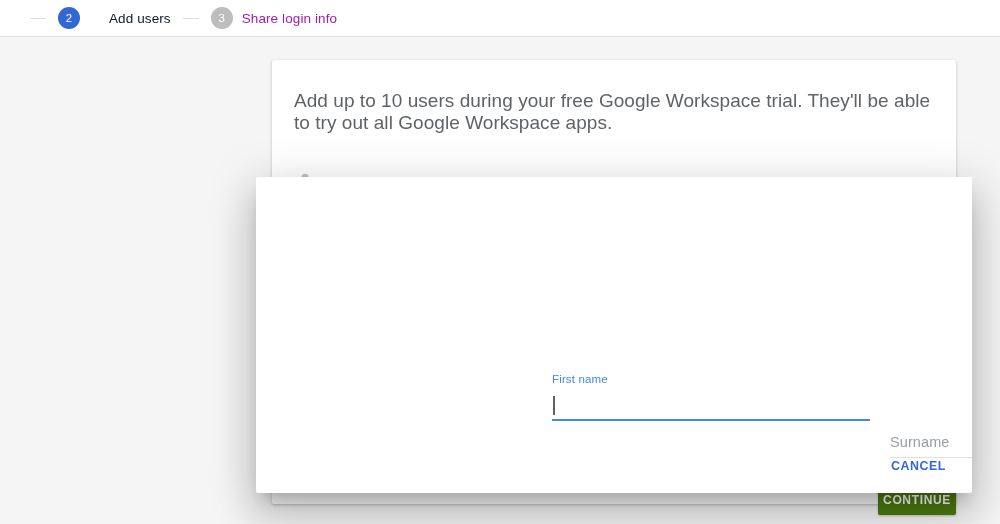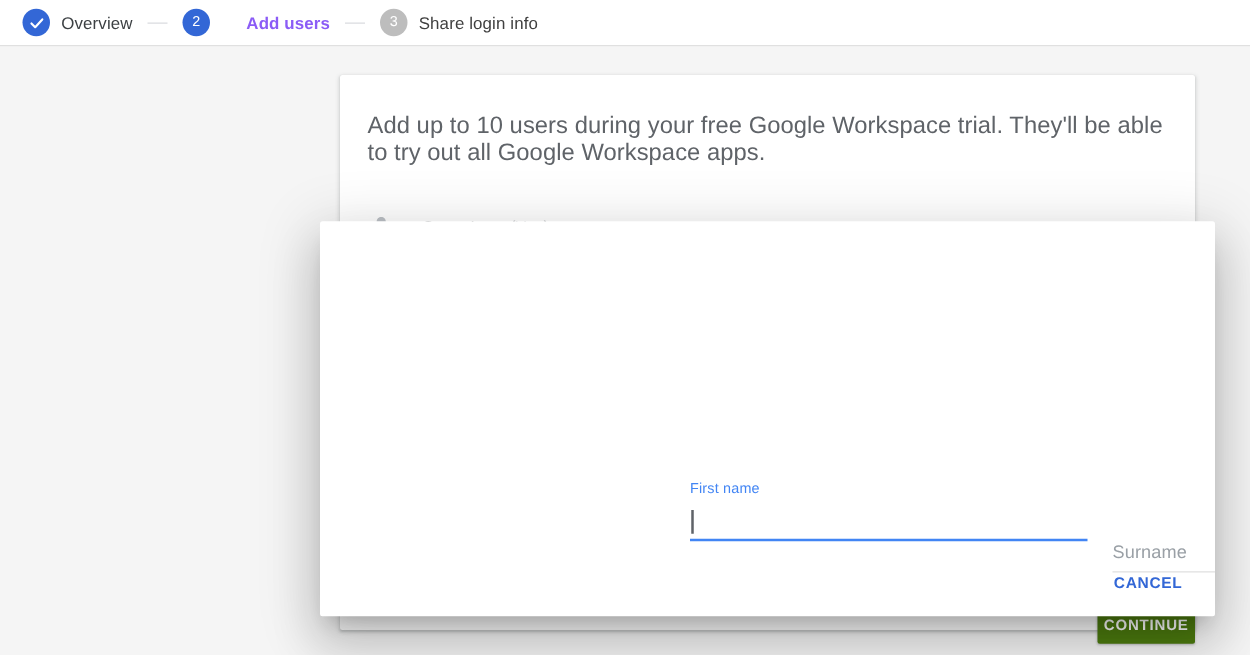--- a/index.html
+++ b/index.html
@@ -45,22 +45,22 @@
   .step-badge.done { background: #3367d6; }
   .step-badge.active { background: #3367d6; }
   .step-badge.todo { background: #bdbdbd; }
   .step-badge svg { display: block; }
   .step-label {
     margin-left: 9px;
     font-size: 13.5px;
     letter-spacing: .1px;
   }
   .step-label.done { color: #3c4043; }
-  .step-label.active { color: #8b5cf6; font-weight: bold; margin-left: 29px; }
-  .step-label.todo { color: #404040; }
+  .step-label.active { color: #0f172a; font-weight: normal; margin-left: 29px; }
+  .step-label.todo { color: #a21caf; }
   .step-sep {
     width: 16px;
     height: 1px;
     background: #dadce0;
     margin: 0 12px;
     flex: 0 0 auto;
   }
 
   
   .card {
@@ -186,21 +186,21 @@
 
   
   .caret {
     position: absolute;
     left: 1px; top: 1px;
     width: 1.5px; height: 19px;
     background: #5f6368;
   }
 
   
-  #row-firstname { left: 276px; top: 230px; width: 318px; }
+  #row-firstname { left: 276px; top: 218px; width: 318px; }
   #row-surname  { left: 614px; top: 230px; width: 322px; }
 
   .modal-actions {
     position: absolute;
     right: 16px; bottom: 12px;
     display: flex;
     align-items: flex-start;
     gap: 20px;
     margin-top: 29px;
   }
@@ -215,28 +215,20 @@
     padding: 8px 10px;
     cursor: pointer;
     border-radius: 2px;
   }
 </style>
 </head>
 <body>
 
 <div class="topbar">
 
-  <div class="step">
-    <span class="step-badge done">
-      <svg width="13" height="13" viewBox="0 0 24 24" fill="none" stroke="#ffffff" stroke-width="3.2" stroke-linecap="round" stroke-linejoin="round">
-          <polyline points="4,12.5 9.5,18 20,6.5"></polyline>
-        </svg>
-    </span>
-    <span class="step-label done">Overview</span>
-  </div>
 
   <span class="step-sep"></span>
 
   <div class="step">
     <span class="step-badge active">2</span>
     <span class="step-label active">Add users</span>
   </div>
 
   <span class="step-sep"></span>
 

